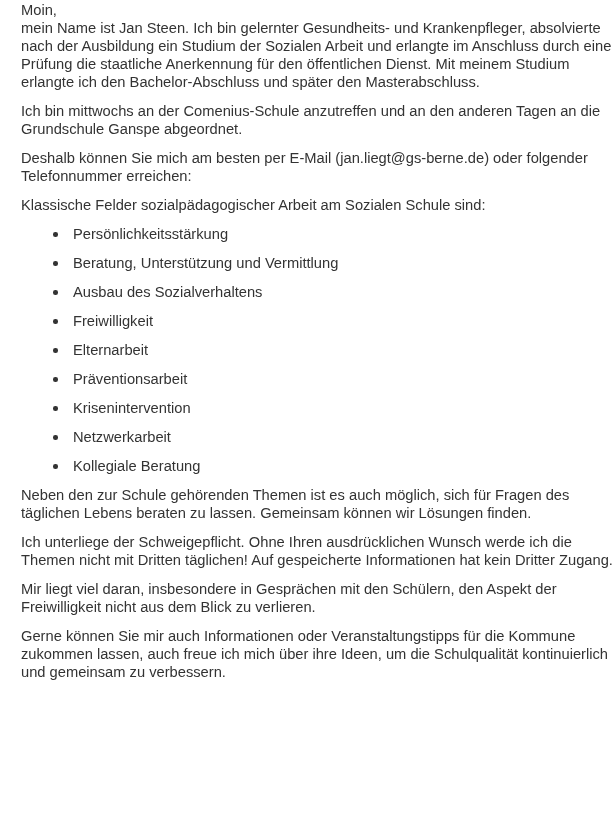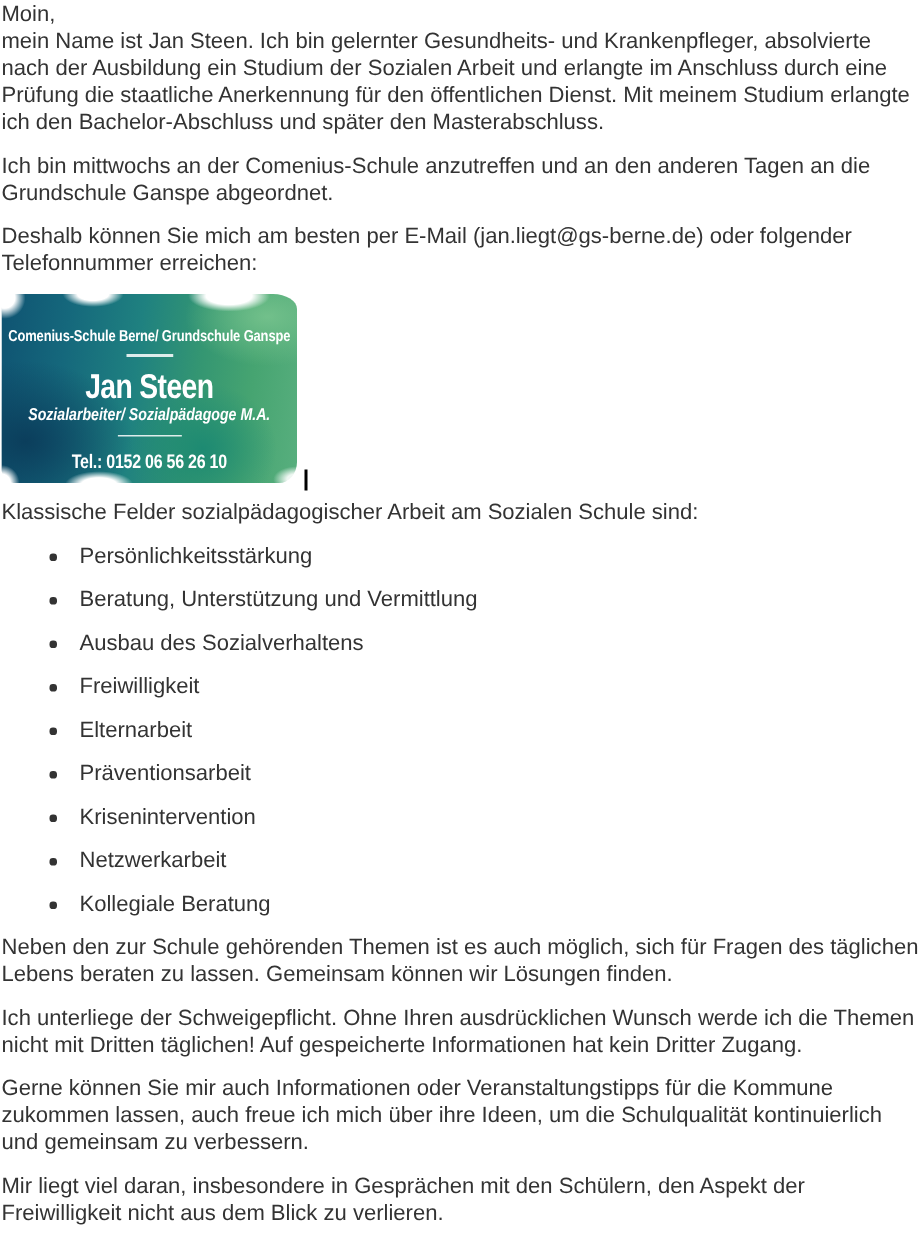--- a/index.html
+++ b/index.html
@@ -6,21 +6,21 @@
   body {
     width: 616px;
     height: 826px;
     background: #ffffff;
     font-family: "Liberation Sans", sans-serif;
     font-size: 14.7px;
     line-height: 18px;
     color: #333333;
     overflow: hidden;
   }
-  .content { padding: 1px 3px 0 1px; }
+  .content { padding: 1px 3px 0 21px; }
   p { margin: 0 0 11px 0; }
 
   
   ul.fields { list-style: none; margin: 2px 0 4px 0; padding: 0 0 0 52px; }
   ul.fields li { position: relative; margin: 0 0 11px 0; }
   ul.fields li .bullet {
     position: absolute; left: -20px; top: 7px;
     width: 4.5px; height: 4.5px; border-radius: 50%;
     background: #333333;
   }
@@ -70,49 +70,36 @@
 
   <p>
     <span>Moin,</span><br>
     <span>mein Name ist Jan Steen. Ich bin gelernter Gesundheits- und Krankenpfleger, absolvierte nach der Ausbildung ein Studium der Sozialen Arbeit und erlangte im Anschluss durch eine Prüfung die staatliche Anerkennung für den öffentlichen Dienst. Mit meinem Studium erlangte ich den Bachelor-Abschluss und später den Masterabschluss.</span>
   </p>
 
   <p>Ich bin mittwochs an der Comenius-Schule anzutreffen und an den anderen Tagen an die Grundschule Ganspe abgeordnet.</p>
 
   <p><span>Deshalb können Sie mich am besten per E-Mail (</span><span>jan.liegt@gs-berne.de</span><span>) oder folgender Telefonnummer erreichen:</span></p>
 
-  <div class="card-row">
-    <div class="card">
-      <div class="card-inner">
-        <div class="card-school">Comenius-Schule Berne/ Grundschule Ganspe</div>
-        <div class="card-div div-top"></div>
-        <div class="card-name">Jan Steen</div>
-        <div class="card-role">Sozialarbeiter/ Sozialpädagoge M.A.</div>
-        <div class="card-div div-bottom"></div>
-        <div class="card-phone">Tel.: 0152 06 56 26 10</div>
-      </div>
-    </div>
-    <div class="caret"></div>
-  </div>
 
   <p>Klassische Felder sozialpädagogischer Arbeit am Sozialen Schule sind:</p>
 
   <ul class="fields">
     <li><span class="bullet"></span><span>Persönlichkeitsstärkung</span></li>
     <li><span class="bullet"></span><span>Beratung, Unterstützung und Vermittlung</span></li>
     <li><span class="bullet"></span><span>Ausbau des Sozialverhaltens</span></li>
     <li><span class="bullet"></span><span>Freiwilligkeit</span></li>
     <li><span class="bullet"></span><span>Elternarbeit</span></li>
     <li><span class="bullet"></span><span>Präventionsarbeit</span></li>
     <li><span class="bullet"></span><span>Krisenintervention</span></li>
     <li><span class="bullet"></span><span>Netzwerkarbeit</span></li>
     <li><span class="bullet"></span><span>Kollegiale Beratung</span></li>
   </ul>
 
   <p>Neben den zur Schule gehörenden Themen ist es auch möglich, sich für Fragen des täglichen Lebens beraten zu lassen. Gemeinsam können wir Lösungen finden.</p>
 
   <p>Ich unterliege der Schweigepflicht. Ohne Ihren ausdrücklichen Wunsch werde ich die Themen nicht mit Dritten täglichen! Auf gespeicherte Informationen hat kein Dritter Zugang.</p>
 
+  <p>Mir liegt viel daran, insbesondere in Gesprächen mit den Schülern, den Aspekt der Freiwilligkeit nicht aus dem Blick zu verlieren.</p>
+
   <p>Gerne können Sie mir auch Informationen oder Veranstaltungstipps für die Kommune zukommen lassen, auch freue ich mich über ihre Ideen, um die Schulqualität kontinuierlich und gemeinsam zu verbessern.</p>
-
-  <p>Mir liegt viel daran, insbesondere in Gesprächen mit den Schülern, den Aspekt der Freiwilligkeit nicht aus dem Blick zu verlieren.</p>
 
 </main>
 
 </body></html>

